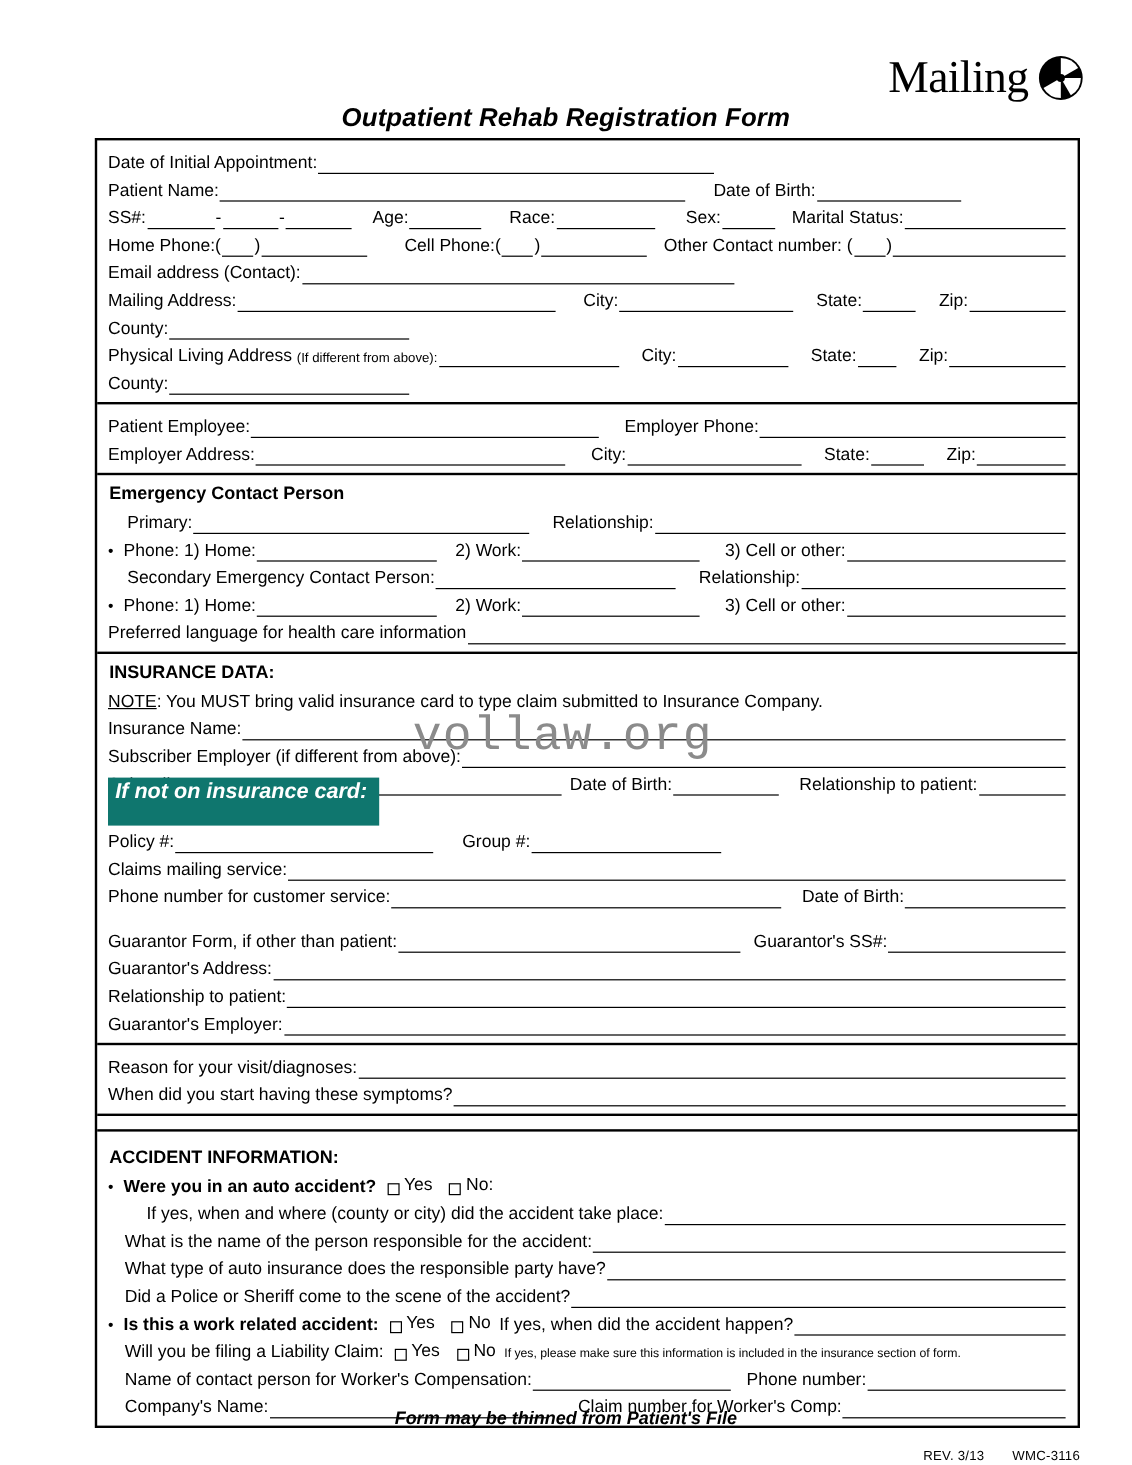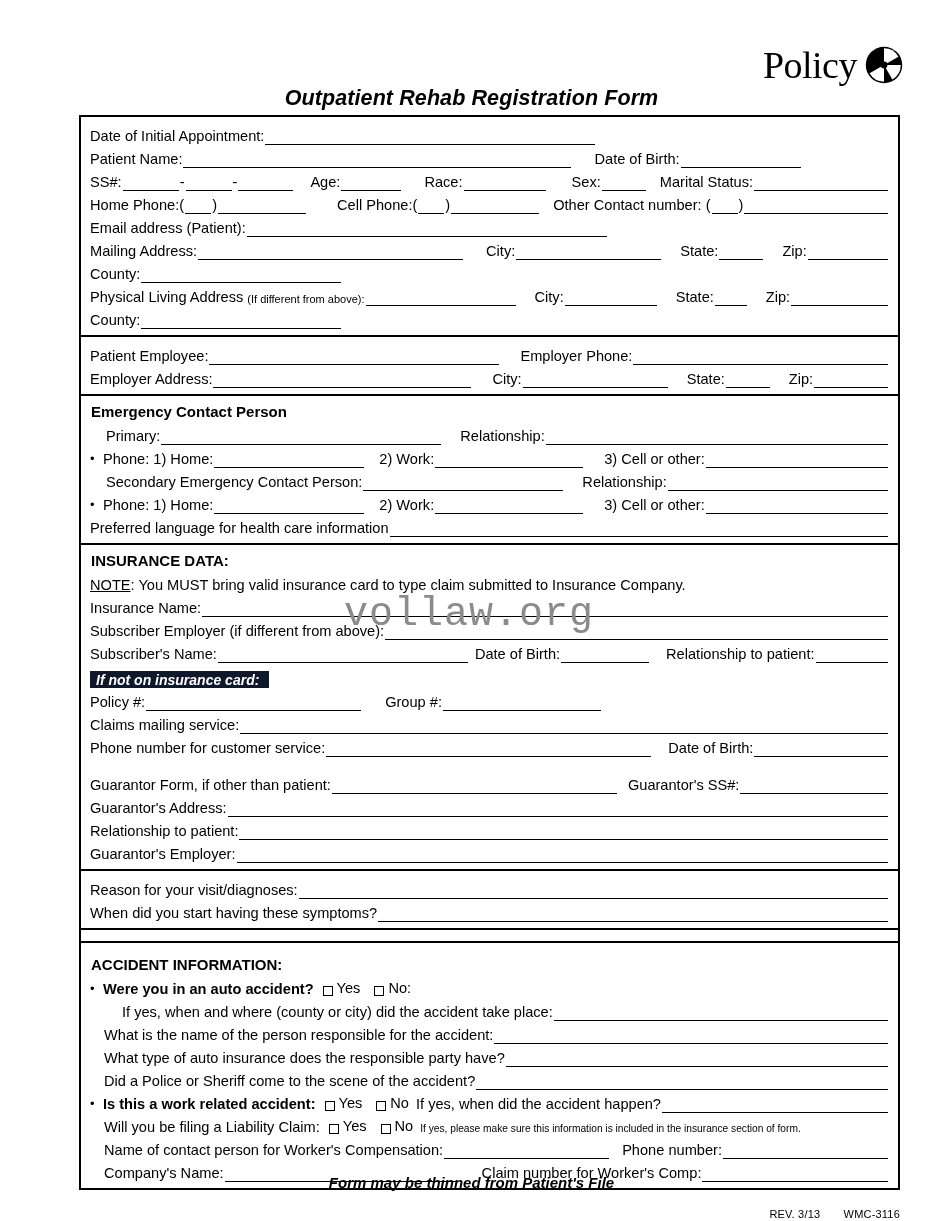--- a/index.html
+++ b/index.html
@@ -100,26 +100,26 @@
     display: inline-block;
     width: 10px; height: 10px;
     border: 1.6px solid #000;
     margin: 0 4px 1px 0;
     vertical-align: baseline;
   }
   .cbx-wrap { flex: 0 0 auto; padding-bottom: 1px; display: flex; align-items: flex-end; }
 
   .invbox {
     display: inline-block;
-    background: #0f172a;
+    background: #0f766e;
     color: #fff;
     font-weight: bold;
     font-style: italic;
-    font-size: 14px;
-    padding: 2px 10px 0 6px;
+    font-size: 18px;
+    padding: 2px 10px 19px 6px;
     line-height: 1.05;
   }
 
   
   #footer { position: absolute; left: 0; right: 0; top: 1170px; height: 50px; }
   #thin-note {
     position: absolute; left: 0; right: 0; top: 4px;
     text-align: center;
     font-size: 15px; font-weight: bold; font-style: italic;
   }
@@ -140,21 +140,21 @@
     letter-spacing: 1px;
     pointer-events: none;
     white-space: nowrap;
   }
 </style>
 </head>
 <body>
 
 <div id="header">
   <div id="logo-wrap">
-    <div id="logo-text">Policy</div>
+    <div id="logo-text">Mailing</div>
     <svg id="logo-mark" viewBox="0 0 100 100">
       <circle cx="50" cy="50" r="48" fill="#000"></circle>
       <path d="M50 6 A44 44 0 0 1 88 28 L50 50 Z" fill="#fff"></path>
       <path d="M12 72 A44 44 0 0 0 50 94 L50 50 Z" fill="#fff"></path>
       <path d="M50 50 L94 50 A44 44 0 0 1 72 88 Z" fill="#fff"></path>
       <circle cx="50" cy="50" r="9" fill="#000"></circle>
     </svg>
   </div>
   <div id="doc-title">Outpatient Rehab Registration Form</div>
 </div>
@@ -214,21 +214,21 @@
       <span class="sp" style="width:13px"></span>
       <span class="lbl">Other Contact number:</span>
       <span class="sp" style="width:4px"></span>
       <span class="lbl">(</span>
       <span class="ln" style="width:26px"></span>
       <span class="lbl">)</span>
       <span class="ln grow"></span>
     </div>
 
     <div class="row">
-      <span class="lbl">Email address (Patient):</span>
+      <span class="lbl">Email address (Contact):</span>
       <span class="ln" style="width:360px"></span>
       <span class="sp grow"></span>
     </div>
 
     <div class="row">
       <span class="lbl">Mailing Address:</span>
       <span class="ln" style="width:265px"></span>
       <span class="sp" style="width:22px"></span>
       <span class="lbl">City:</span>
       <span class="ln" style="width:145px"></span>

